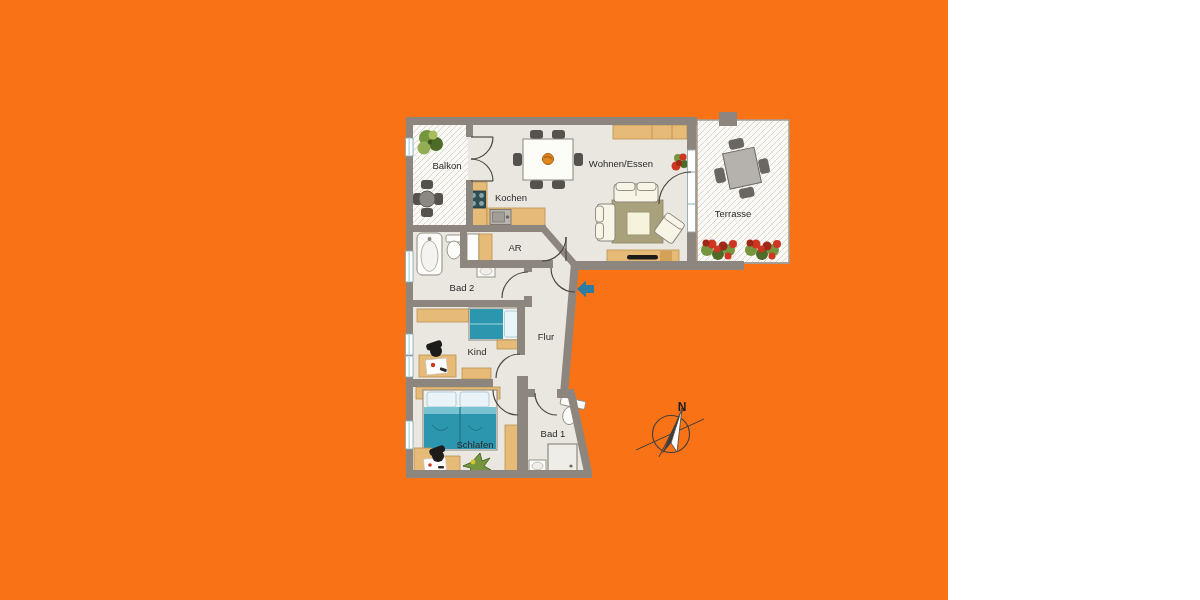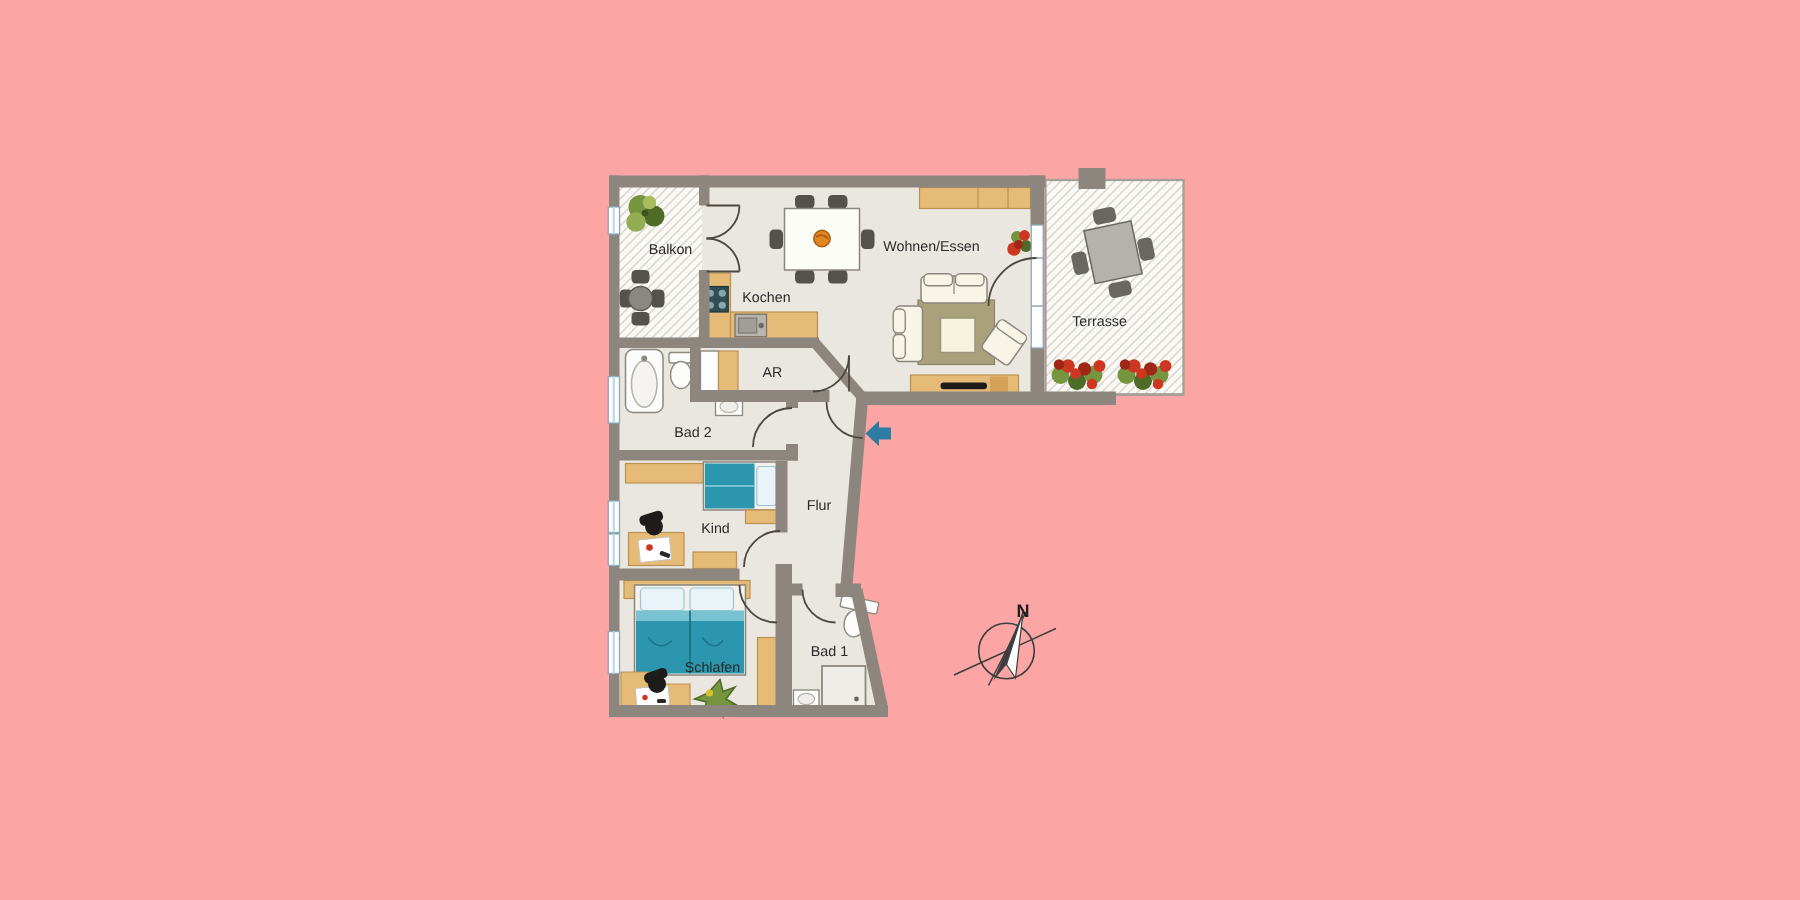--- a/index.html
+++ b/index.html
@@ -1,16 +1,16 @@
 <!DOCTYPE html>
 <html style="--wall: #8d867e; --floor: #eae7e1; --outdoor: #faf9f6; --hatch: #d9d5cd; --outline: #8a857d; --door: #4d483f; --wood: #e5bb77; --wood-dark: #bb9150; --teal: #2b96ad; --teal-light: #79c2d1; --pillow: #eaf4f8; --window-frame: #8fa9b4; --window-blue: #bcdce9; --rug: #a8a17c; --sofa: #f8f5e7; --chair: #55514d; --red: #cd3722; --red-dark: #9e2716; --green: #76953f; --green-dark: #4f6b28; --arrow: #2d7ca4; --fixture: #fcfcfa; --fixture-stroke: #8e897f; --metal: #b9b5ae; --label: #2a2a2a; --tv: #1c1b1a; --orange: #e0861f; --compass: #3e3e3e;"><head>
 <meta charset="utf-8">
 <style>
   html,body{margin:0;padding:0;background:#ffffff;}
-  .stage{position:relative;width:1200px;height:600px;background:#fca5a5;overflow:hidden;}
+  .stage{position:relative;width:948px;height:600px;background:#f97316;overflow:hidden;}
   svg{display:block;}
   text{font-family:"Liberation Sans",sans-serif;}
 </style>
 </head>
 <body>
 
 <div class="stage">
 <svg width="1200" height="600" viewBox="0 0 1200 600">
   <defs>
     <pattern id="hatch" patternUnits="userSpaceOnUse" width="6" height="6">

